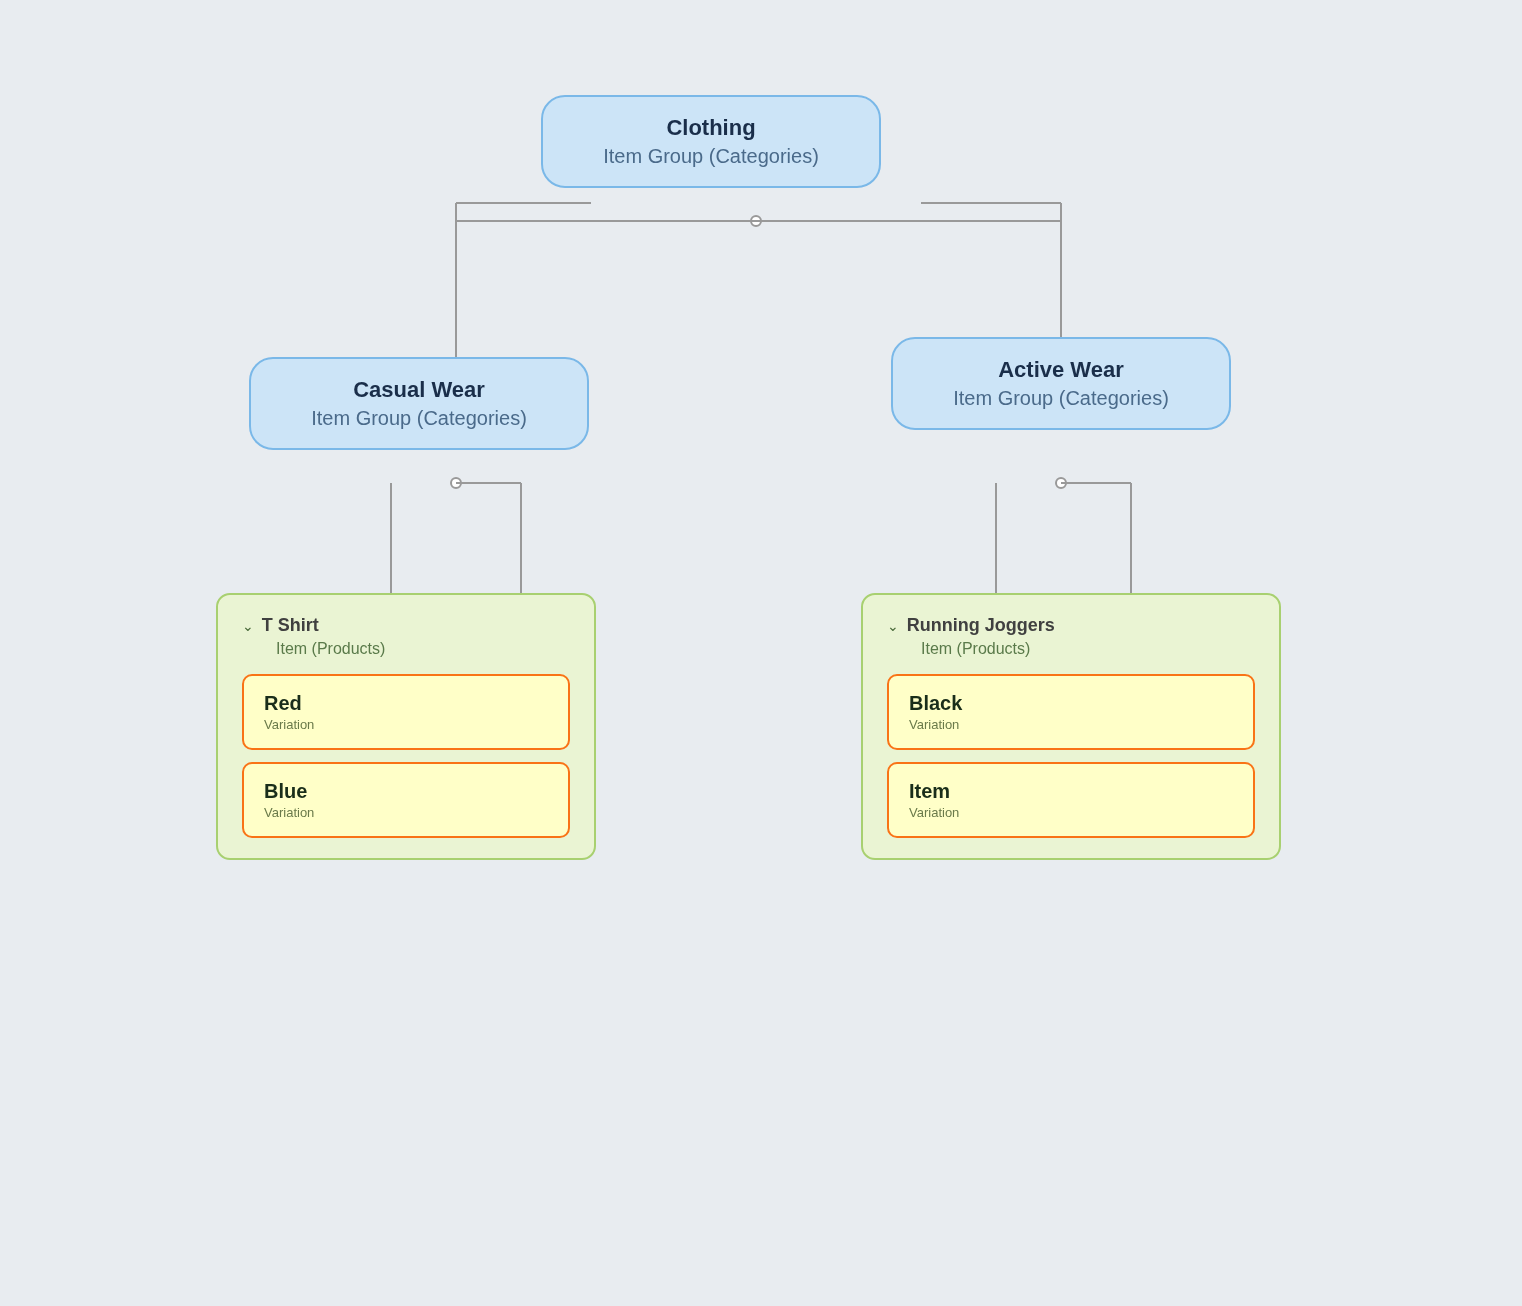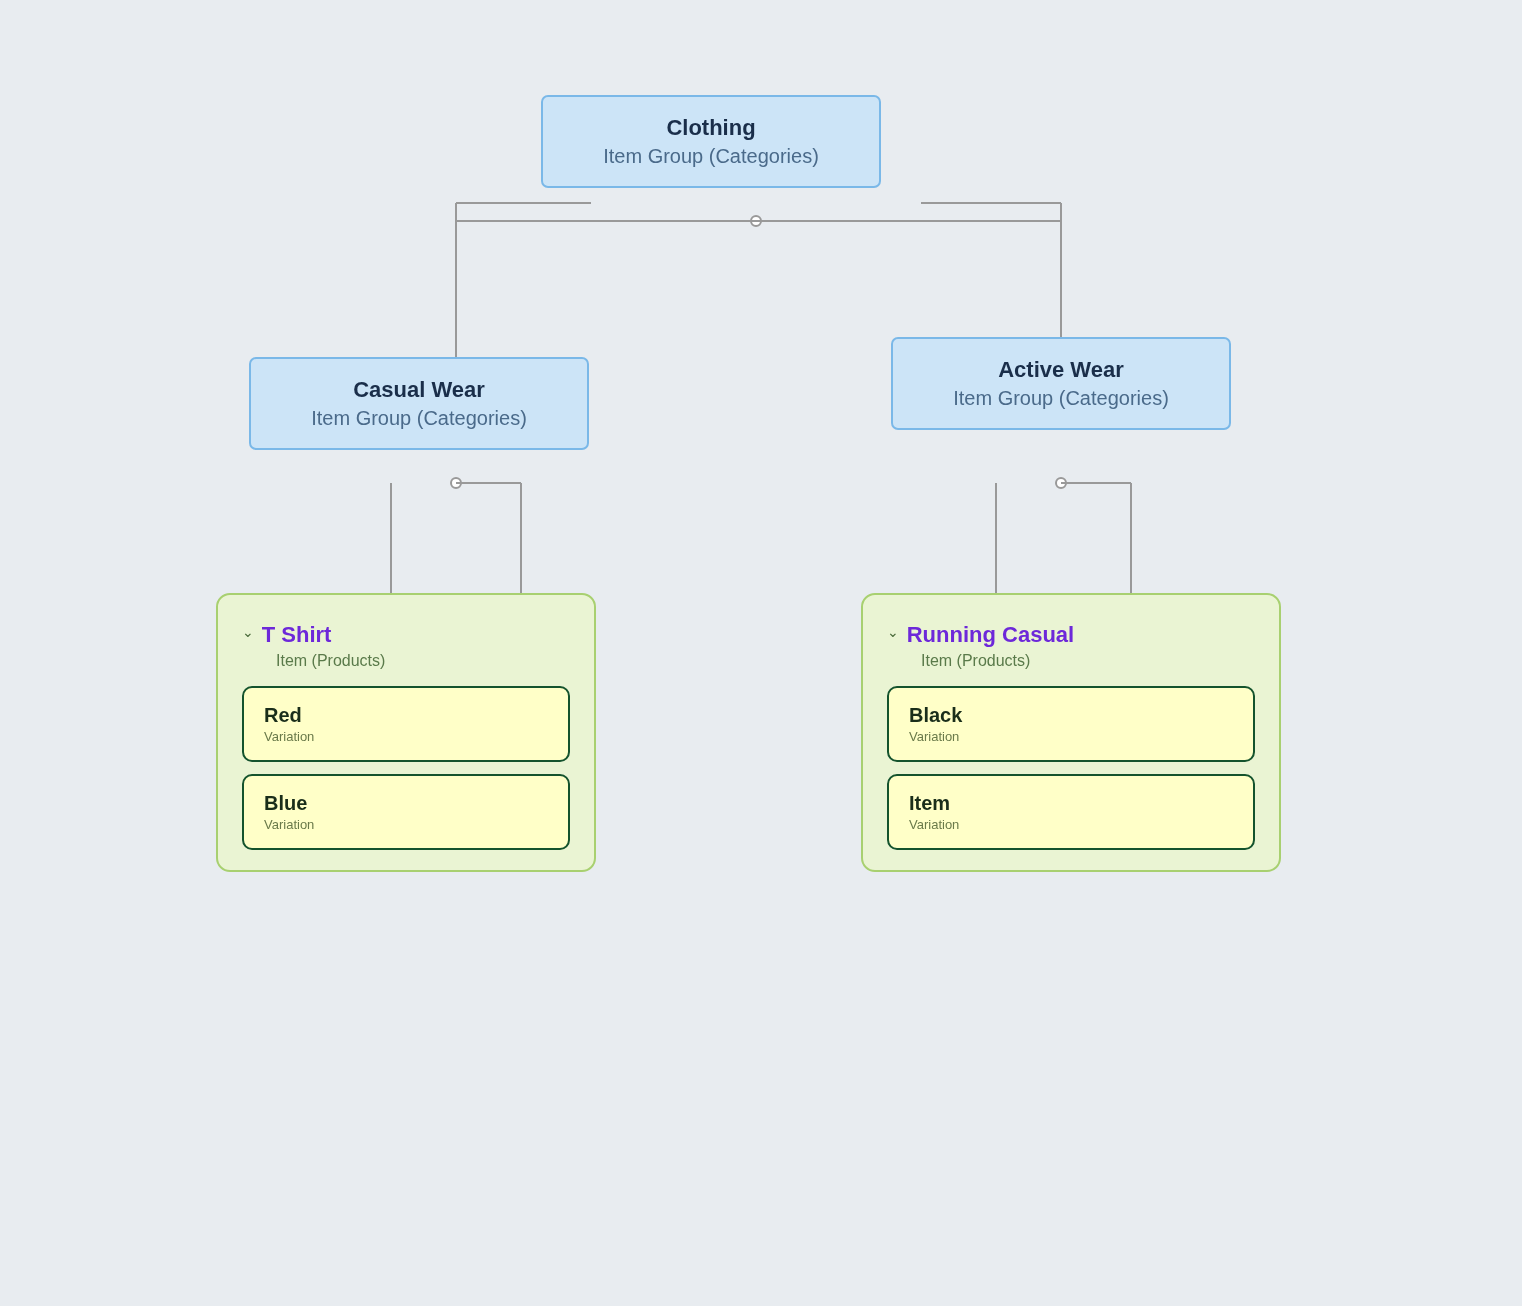--- a/index.html
+++ b/index.html
@@ -16,21 +16,21 @@
     .diagram {
       position: relative;
       width: 1200px;
       height: 1200px;
     }
 
     
     .blue-box {
       background: #cce4f7;
       border: 2px solid #7ab8e8;
-      border-radius: 7px;
+      border-radius: 24px;
       padding: 18px 24px;
       text-align: center;
       position: absolute;
     }
 
     .blue-box .title {
       font-size: 22px;
       font-weight: 700;
       color: #1a2e4a;
     }
@@ -56,37 +56,36 @@
       gap: 8px;
       margin-bottom: 4px;
     }
 
     .green-box .chevron {
       font-size: 14px;
       color: #4a6a3a;
     }
 
     .green-box .product-title {
-      font-size: 22px;
+      font-size: 18px;
       font-weight: 700;
-      color: #6d28d9;
-      margin-top: 7px;
+      color: #404040;
     }
 
     .green-box .product-subtitle {
       font-size: 16px;
       color: #5a7a4a;
       margin-left: 34px;
       margin-bottom: 16px;
     }
 
     
     .yellow-box {
       background: #ffffc8;
-      border: 2px solid #14532d;
+      border: 2px solid #f97316;
       border-radius: 10px;
       padding: 16px 20px;
       margin-bottom: 12px;
     }
 
     .yellow-box:last-child {
       margin-bottom: 0;
     }
 
     .yellow-box .var-title {
@@ -179,21 +178,21 @@
     </div>
     <div class="yellow-box">
       <div class="var-title">Blue</div>
       <div class="var-subtitle">Variation</div>
     </div>
   </div>
 
   <div class="green-box" style="left: 700px; top: 540px; width: 420px;">
     <div class="product-header">
       <span class="chevron">⌄</span>
-      <span class="product-title">Running Casual</span>
+      <span class="product-title">Running Joggers</span>
     </div>
     <div class="product-subtitle">Item (Products)</div>
 
     <div class="yellow-box">
       <div class="var-title">Black</div>
       <div class="var-subtitle">Variation</div>
     </div>
     <div class="yellow-box">
       <div class="var-title">Item</div>
       <div class="var-subtitle">Variation</div>

